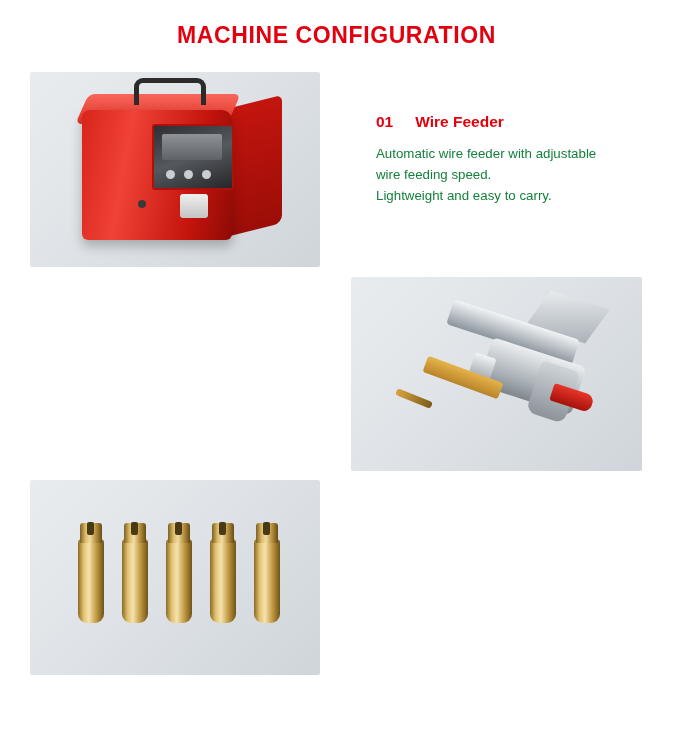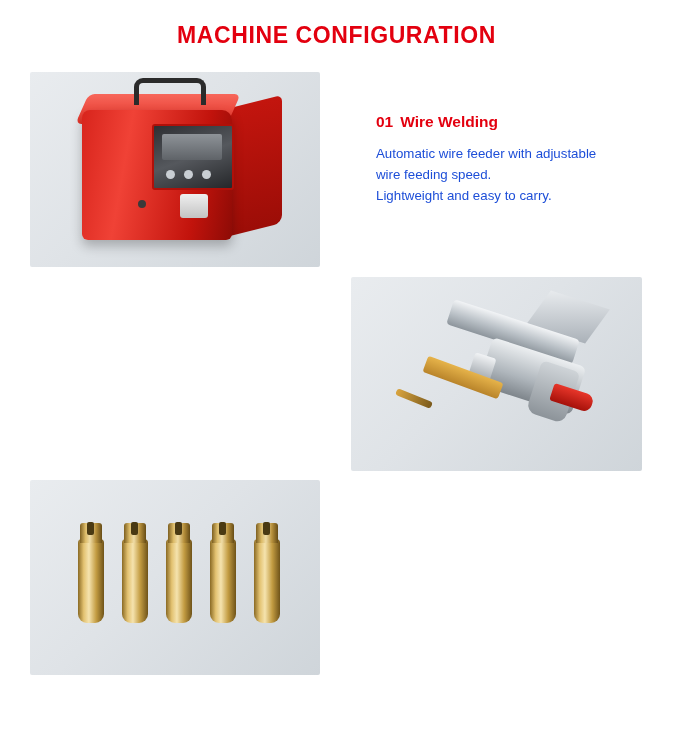--- a/index.html
+++ b/index.html
@@ -39,23 +39,23 @@
   }
 
   .text-col { position: absolute; }
   .item-head {
     color: #e3000f;
     font-size: 15.5px;
     font-weight: bold;
     margin-bottom: 12px;
     white-space: nowrap;
   }
-  .item-head .num { margin-right: 7px; text-align: right; }
+  .item-head .num { margin-right: 22px; text-align: right; }
   .item-body {
-    color: #1d4ed8;
+    color: #15803d;
     font-size: 13.3px;
     line-height: 21px;
     white-space: pre-line;
   }
 
   
   #photo1 { left: 30px; top: 72px; width: 290px; height: 195px; }
   .feeder-body {
     position: absolute;
     left: 52px; top: 38px; width: 150px; height: 130px;
@@ -209,21 +209,21 @@
       <div class="panel-knob" style="left:12px;"></div>
       <div class="panel-knob" style="left:30px;"></div>
       <div class="panel-knob" style="left:48px;"></div>
     </div>
     <div class="led"></div>
     <div class="socket"></div>
   </div>
 
   <div class="text-col" id="text1">
     <div class="item-head">
-      <span class="num">01</span><span>Wire Welding</span>
+      <span class="num">01</span><span>Wire Feeder</span>
     </div>
     <div class="item-body">Automatic wire feeder with adjustable
 wire feeding speed.
 Lightweight and easy to carry.</div>
   </div>
 
 
   <div class="photo" id="photo2">
     <div class="gun-blade"></div>
     <div class="gun-barrel"></div>

